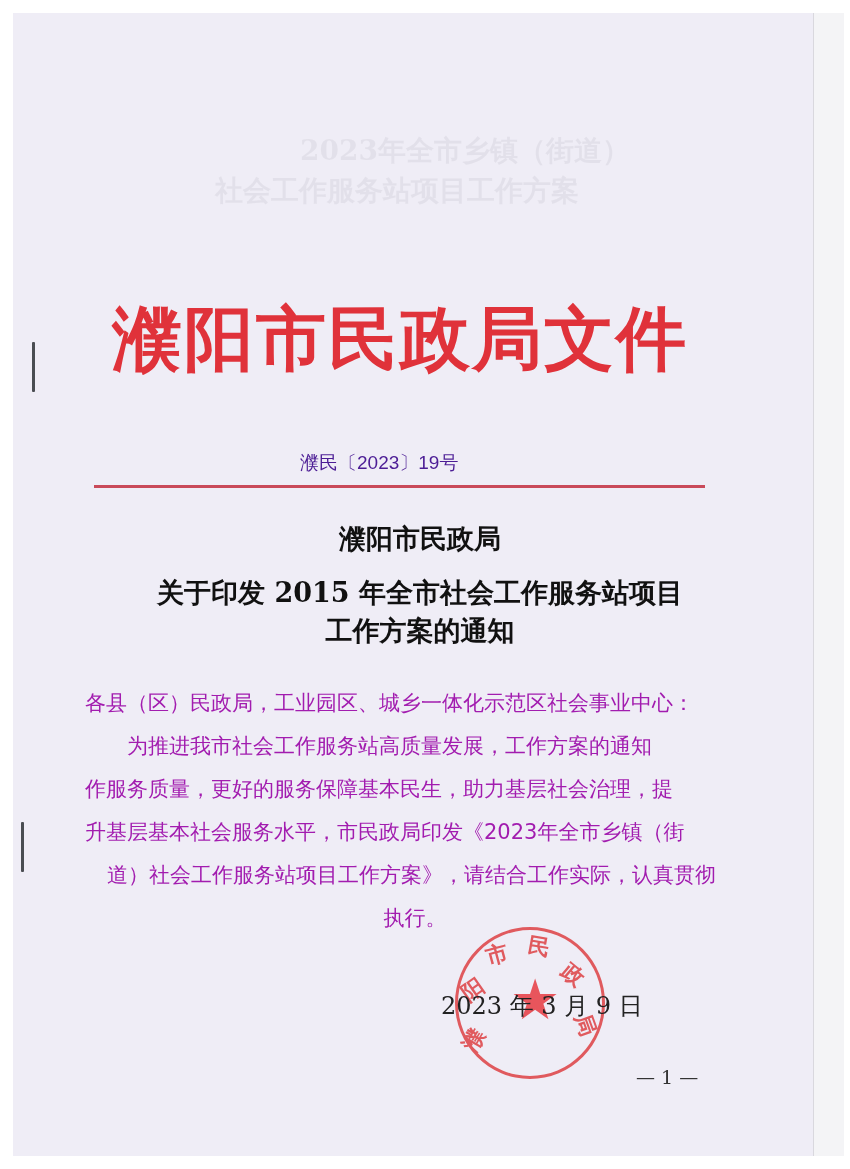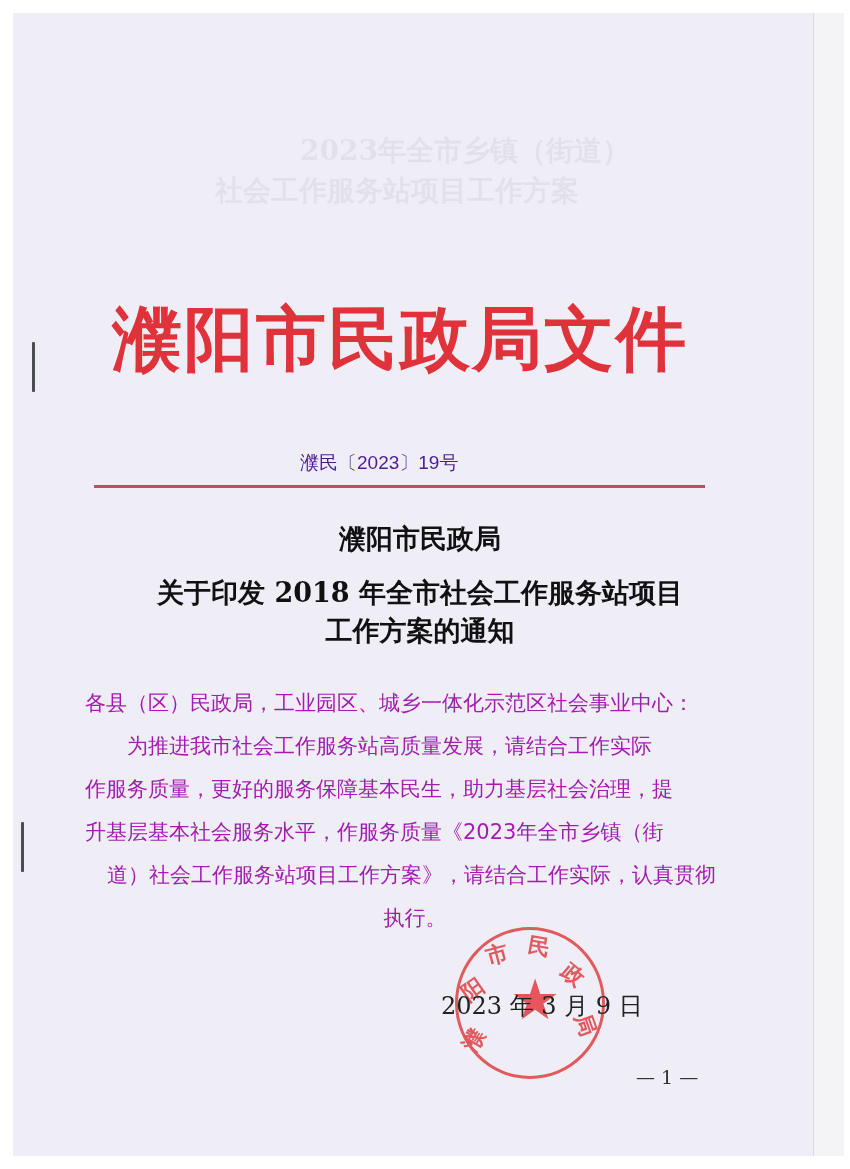--- a/index.html
+++ b/index.html
@@ -79,28 +79,28 @@
 <div class="ghost" style="left:300px; top:132px; font-size:28px;">2023年全市乡镇（街道）</div>
 <div class="ghost" style="left:215px; top:172px; font-size:28px;">社会工作服务站项目工作方案</div>
 
 <div class="masthead">濮阳市民政局文件</div>
 
 <div class="docno">濮民〔2023〕19号</div>
 
 <div class="redrule"></div>
 
 <div class="title" style="top:520px;">濮阳市民政局</div>
-<div class="title" style="top:574px;">关于印发 2018 年全市社会工作服务站项目</div>
+<div class="title" style="top:574px;">关于印发 2015 年全市社会工作服务站项目</div>
 <div class="title" style="top:612px;">工作方案的通知</div>
 
 <div class="body-text" style="top:682px; left:85px; width:660px;">各县（区）民政局，工业园区、城乡一体化示范区社会事业中心：</div>
 
-<div class="body-text indent" style="top:725px; left:85px; width:660px;">为推进我市社会工作服务站高质量发展，请结合工作实际</div>
+<div class="body-text indent" style="top:725px; left:85px; width:660px;">为推进我市社会工作服务站高质量发展，工作方案的通知</div>
 <div class="body-text" style="top:768px; left:85px; width:660px;">作服务质量，更好的服务保障基本民生，助力基层社会治理，提</div>
-<div class="body-text" style="top:811px; left:85px; width:660px;">升基层基本社会服务水平，作服务质量《2023年全市乡镇（街</div>
+<div class="body-text" style="top:811px; left:85px; width:660px;">升基层基本社会服务水平，市民政局印发《2023年全市乡镇（街</div>
 <div class="body-text" style="top:854px; left:83px; width:660px;margin-left:24px;">道）社会工作服务站项目工作方案》，请结合工作实际，认真贯彻</div>
 <div class="body-text" style="top:897px; left:85px; width:660px;text-align:center;">执行。</div>
 
 <div class="stamp"></div>
 <span class="stamp-char" style="left:463px; top:1025px; transform:rotate(-60deg);">濮</span>
 <span class="stamp-char" style="left:462px; top:975px; transform:rotate(-35deg);">阳</span>
 <span class="stamp-char" style="left:486px; top:940px; transform:rotate(-15deg);">市</span>
 <span class="stamp-char" style="left:528px; top:932px; transform:rotate(10deg);">民</span>
 <span class="stamp-char" style="left:562px; top:960px; transform:rotate(40deg);">政</span>
 <span class="stamp-char" style="left:574px; top:1010px; transform:rotate(70deg);">局</span>

